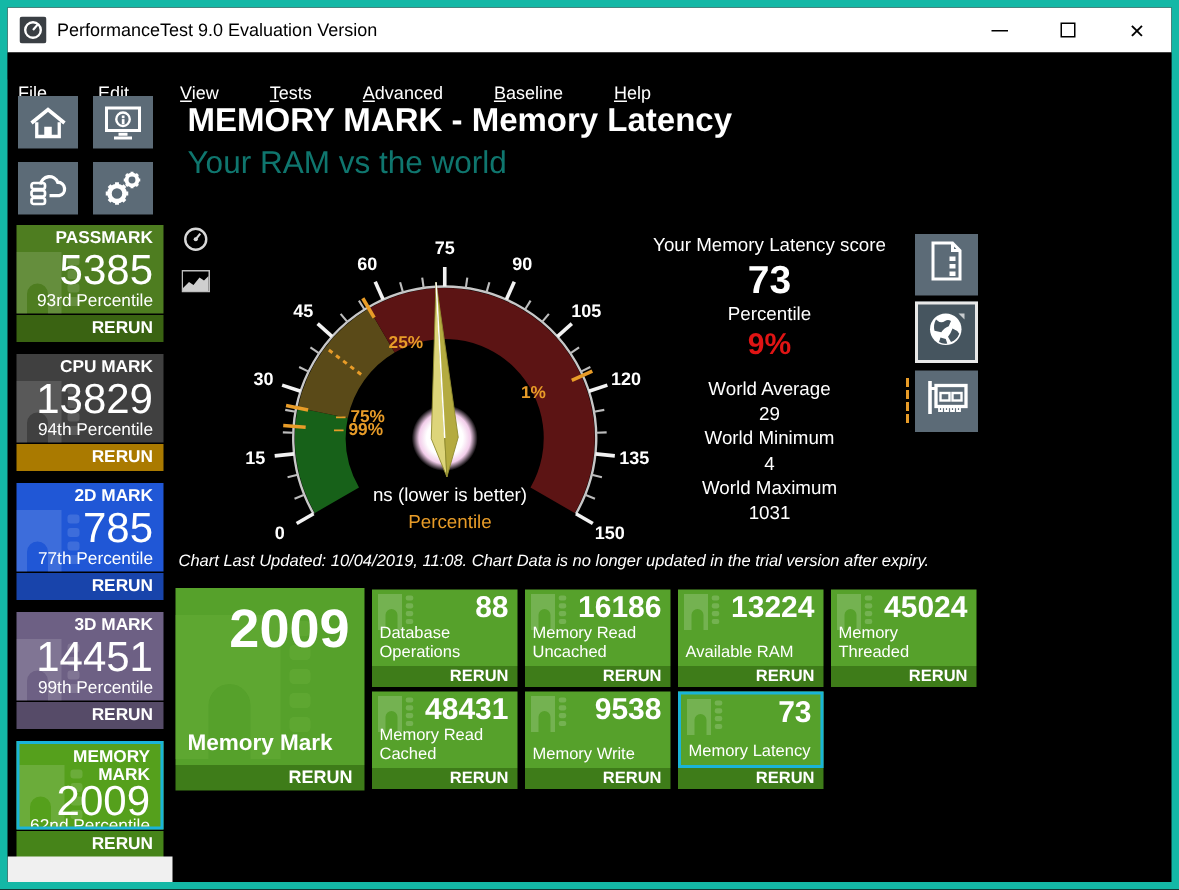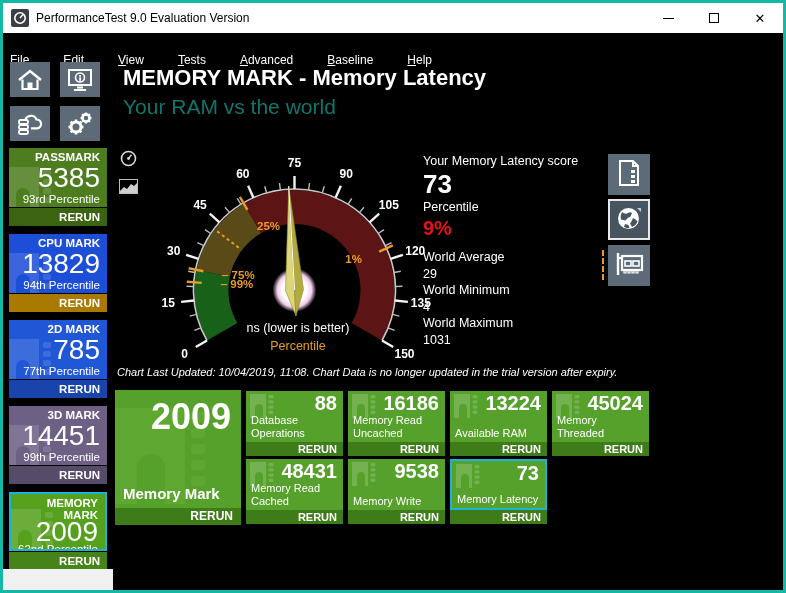--- a/index.html
+++ b/index.html
@@ -1,19 +1,19 @@
 <!DOCTYPE html>
 <html><head>
 <meta charset="utf-8">
 <style>
   * { margin:0; padding:0; box-sizing:border-box; }
   html,body { background:#222; }
   body { font-family:"Liberation Sans", sans-serif; }
   .window { position:relative; width:786px; height:593px; background:#000; overflow:hidden;
-            border:3px solid #14b8a6; }
+            border:5px solid #14b8a6; }
 
   
   .titlebar { position:absolute; left:0; top:0; width:100%; height:30px; background:#ffffff;
               display:flex; align-items:center; }
   .app-icon { width:18px; height:18px; margin-left:8px; display:inline-flex; }
   .title-text { font-size:12px; color:#000; margin-left:7px; }
   .win-btns { position:absolute; right:0; top:0; height:30px; display:flex; }
   .win-btn { width:46px; height:30px; display:flex; align-items:center; justify-content:center; cursor:default; }
   .glyph-min { width:11px; height:1px; background:#000; display:block; }
   .glyph-max { width:10px; height:10px; border:1px solid #000; display:block; }
@@ -48,21 +48,21 @@
   .view-toggle { position:absolute; width:20px; height:20px; display:flex; align-items:center; }
   #gauge-svg { position:absolute; left:115px; top:146px; }
   .gtick { fill:#fff; font-size:12px; font-weight:600; font-family:"Liberation Sans",sans-serif; }
   .gmark { fill:#e89c28; font-size:11.5px; font-weight:600; font-family:"Liberation Sans",sans-serif; }
   .gauge-unit { position:absolute; left:115px; top:318px; width:360px; text-align:center;
                 color:#fff; font-size:12.5px; }
   .gauge-legend { position:absolute; left:115px; top:336px; width:360px; text-align:center;
                   color:#e89c28; font-size:12.5px; }
 
   
-  .score-panel { position:absolute; left:420px; top:150px; width:176px; text-align:left; color:#fff; }
+  .score-panel { position:absolute; left:420px; top:150px; width:176px; text-align:center; color:#fff; }
   .sp-label { font-size:12.5px; line-height:16px; }
   .sp-score { font-size:26px; font-weight:bold; line-height:30px; }
   .sp-pct { font-size:20px; font-weight:bold; color:#e01414; line-height:26px; margin-bottom:8px; }
   .world-line { font-size:12.5px; line-height:16.5px; }
   .avg-divider { position:absolute; left:599px; top:247px; height:30px; width:0;
                  border-left:2px dashed #e89c28; }
   .action-tile { position:absolute; left:605px; width:42px; height:41px; background:#5c6b77;
                  display:flex; align-items:center; justify-content:center; }
   .action-tile.selected { background:#46555f; border:2px solid #e8e8e8; }
 
@@ -200,21 +200,21 @@
                 <rect x="40" y="30" width="8" height="6" rx="2"></rect>
               </g>
             </svg></span>
           <div class="sc-label">PASSMARK</div>
           <div class="sc-value">5385</div>
           <div class="sc-pct">93rd Percentile</div>
         </div>
         <div class="sc-strip" style="background:#3a6312">RERUN</div>
       </div>
       <div class="side-card" style="top: 231px;">
-        <div class="sc-main" style="background:#1d4ed8">
+        <div class="sc-main" style="background:#404040">
           <span class="sc-wm"><svg width="52" height="46" viewBox="0 0 52 46">
               <g fill="#ffffff" opacity="0.38">
                 <path d="M2 0 H36 V46 H2 Z M13 28 a7 7 0 0 1 14 0 V46 H13 Z" fill-rule="evenodd"></path>
                 <rect x="40" y="3" width="8" height="6" rx="2"></rect>
                 <rect x="40" y="12" width="8" height="6" rx="2"></rect>
                 <rect x="40" y="21" width="8" height="6" rx="2"></rect>
                 <rect x="40" y="30" width="8" height="6" rx="2"></rect>
               </g>
             </svg></span>
           <div class="sc-label">CPU MARK</div>

